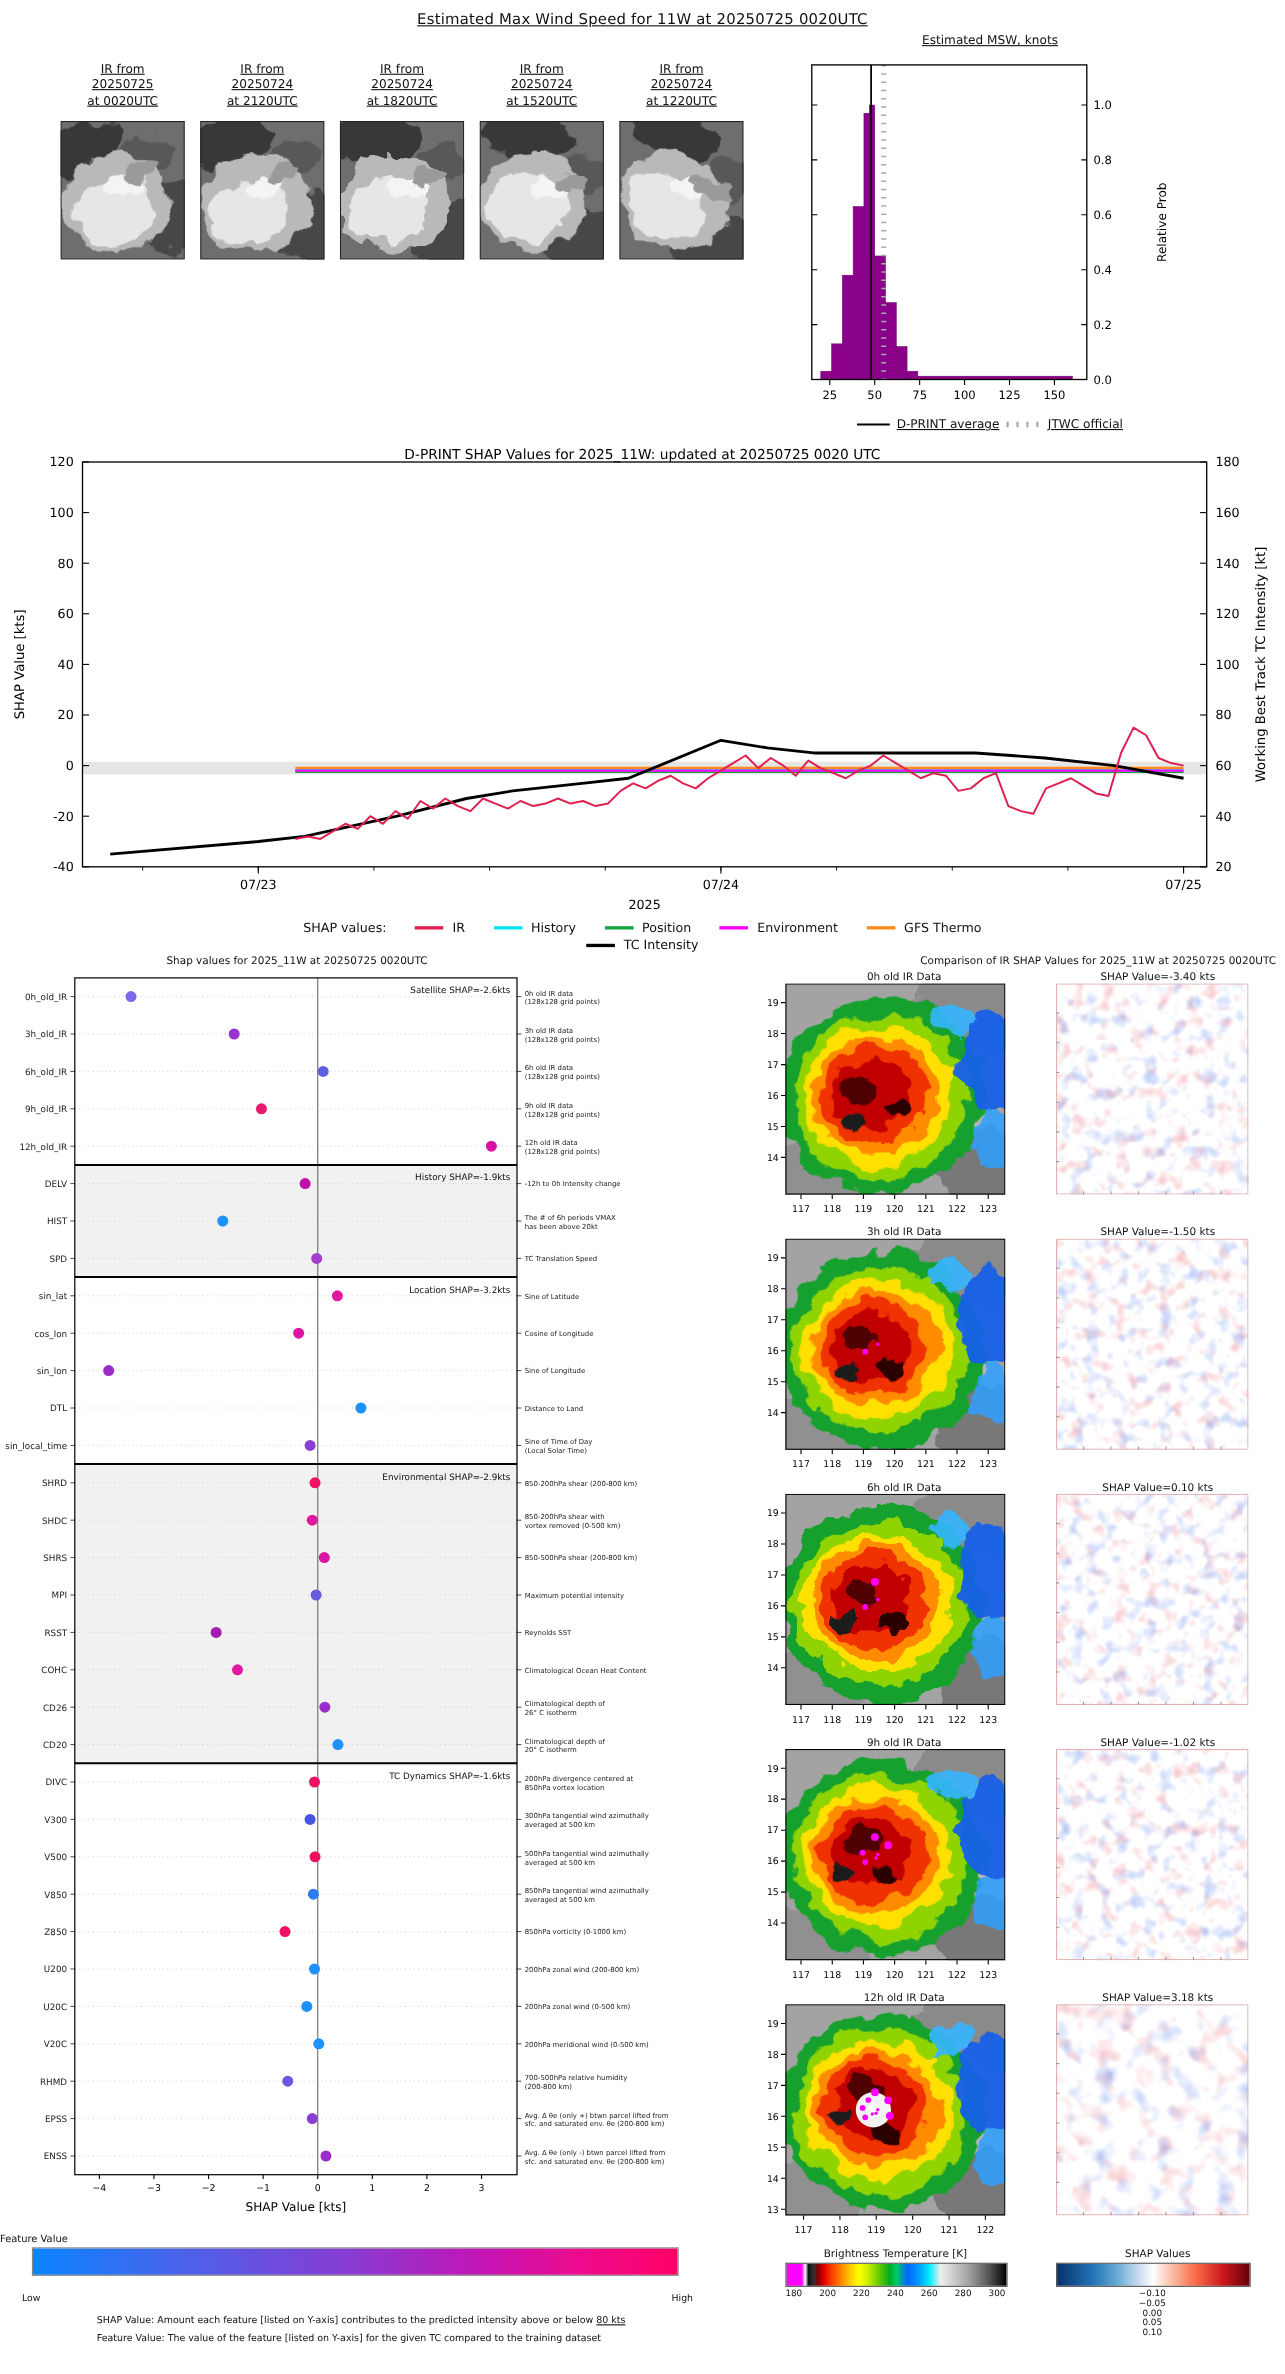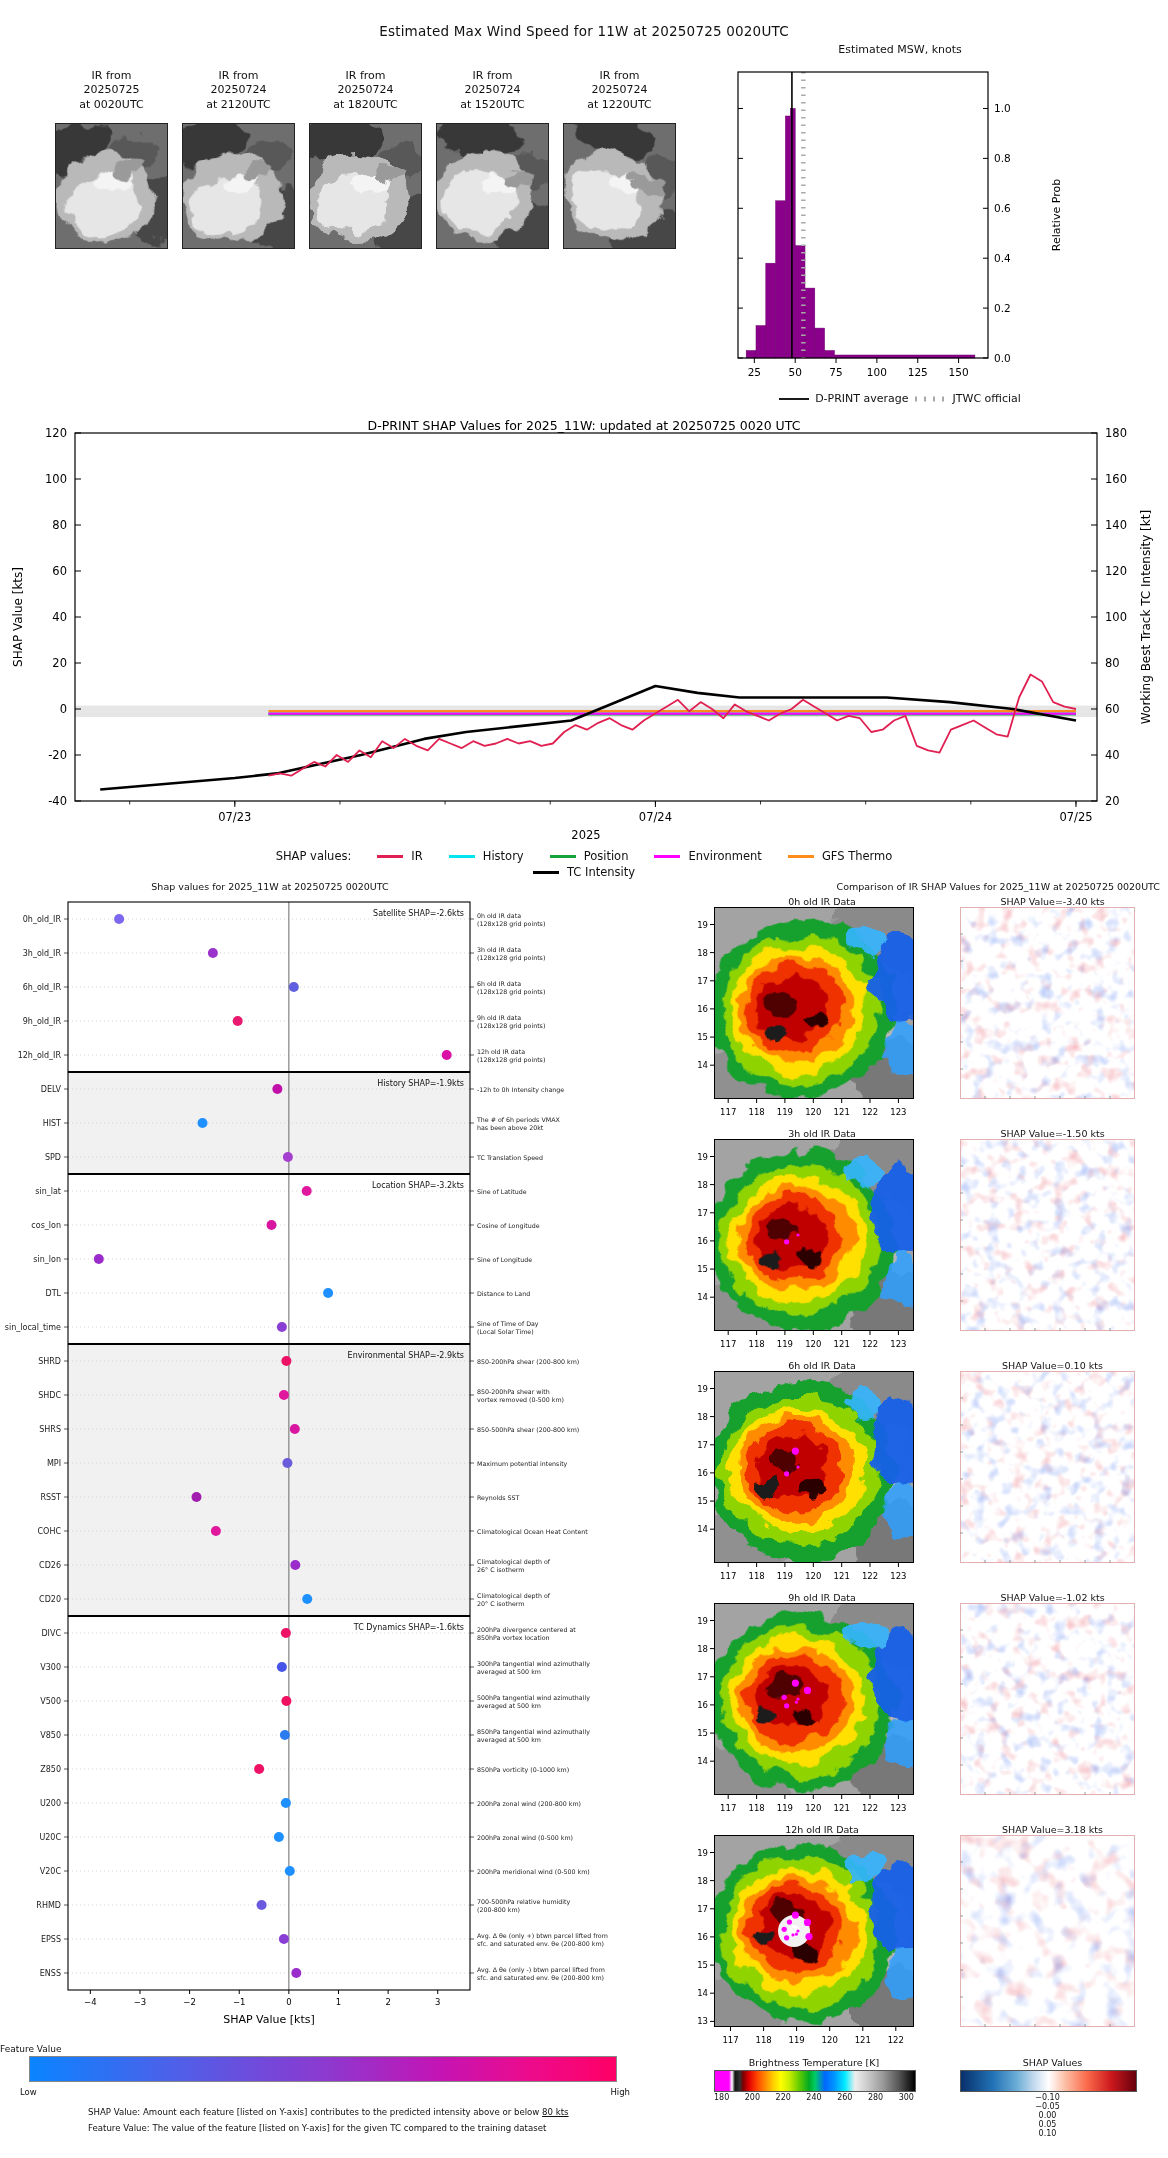--- a/index.html
+++ b/index.html
@@ -1,18 +1,18 @@
 <!DOCTYPE html>
 <html><head>
 <meta charset="utf-8">
 <style>
   html,body{margin:0;padding:0;background:#fff;color:#111;font-family:"DejaVu Sans","Liberation Sans",sans-serif;}
   .page{width:1168px;position:relative;}
   
-  .top{position:relative;padding-top:23px;}
+  .top{position:relative;padding-top:10px;text-decoration:underline;}
   .top-title{text-align:center;font-size:13.5px;letter-spacing:.2px;}
   .top-row{display:flex;align-items:flex-start;margin-top:30px;}
   .thumbs{display:flex;gap:14px;margin-left:55px;}
   .thumb{width:113px;text-align:center;}
   .thumb-label{font-size:11px;line-height:1.3;height:46px;margin-bottom:8px;}
   .hist-block{margin-left:48px;margin-top:-26px;width:352px;text-align:center;}
   .hist-title{font-size:11px;margin-bottom:2px;}
   .hist-legend{display:flex;gap:4px;justify-content:center;align-items:center;font-size:11px;margin-top:0px;}
   .hist-legend .sw{display:inline-block;vertical-align:middle;margin-right:6px;}
   
@@ -23,21 +23,21 @@
   
   .bottom{display:flex;margin-top:2px;}
   .col-left{width:650px;}
   .col-right{width:518px;}
   .panel-title{font-size:9.5px;text-align:center;}
   .dp-title{width:540px;text-align:center;font-size:9.5px;margin-bottom:2px;}
   .fv-wrap{margin-top:4px;}
   .fv-title{width:617px;font-size:9px;margin-bottom:2px;}
   .fv-bar{margin-left:29px;width:586px;height:24px;border:1px solid #888;
     background:linear-gradient(to right,#0a84ff,#4f5fe8 25%,#8b3ad0 50%,#c414b4 70%,#ec0b8c 85%,#ff0066 100%);}
-  .fv-labels{display:flex;justify-content:space-between;width:610px;margin-left:20px;font-size:8.5px;margin-top:5px;}
+  .fv-labels{display:flex;justify-content:space-between;width:610px;margin-left:20px;font-size:8.5px;margin-top:16px;}
   .footnotes{margin-left:88px;margin-top:8px;font-size:8.6px;line-height:1.85;}
   .u{text-decoration:underline;}
   
   .cmp-title{width:510px;text-align:right;font-size:9.5px;margin-bottom:4px;}
   .cmp-row{display:flex;margin-left:48px;gap:30px;margin-bottom:5px;}
   .cmp-ir{width:232px;}
   .cmp-shap{width:185px;}
   .cmp-ir .panel-title{margin-left:16px;}
   .cbar-row{display:flex;margin-left:48px;gap:30px;margin-top:6px;}
   .cbar-block{text-align:center;}

